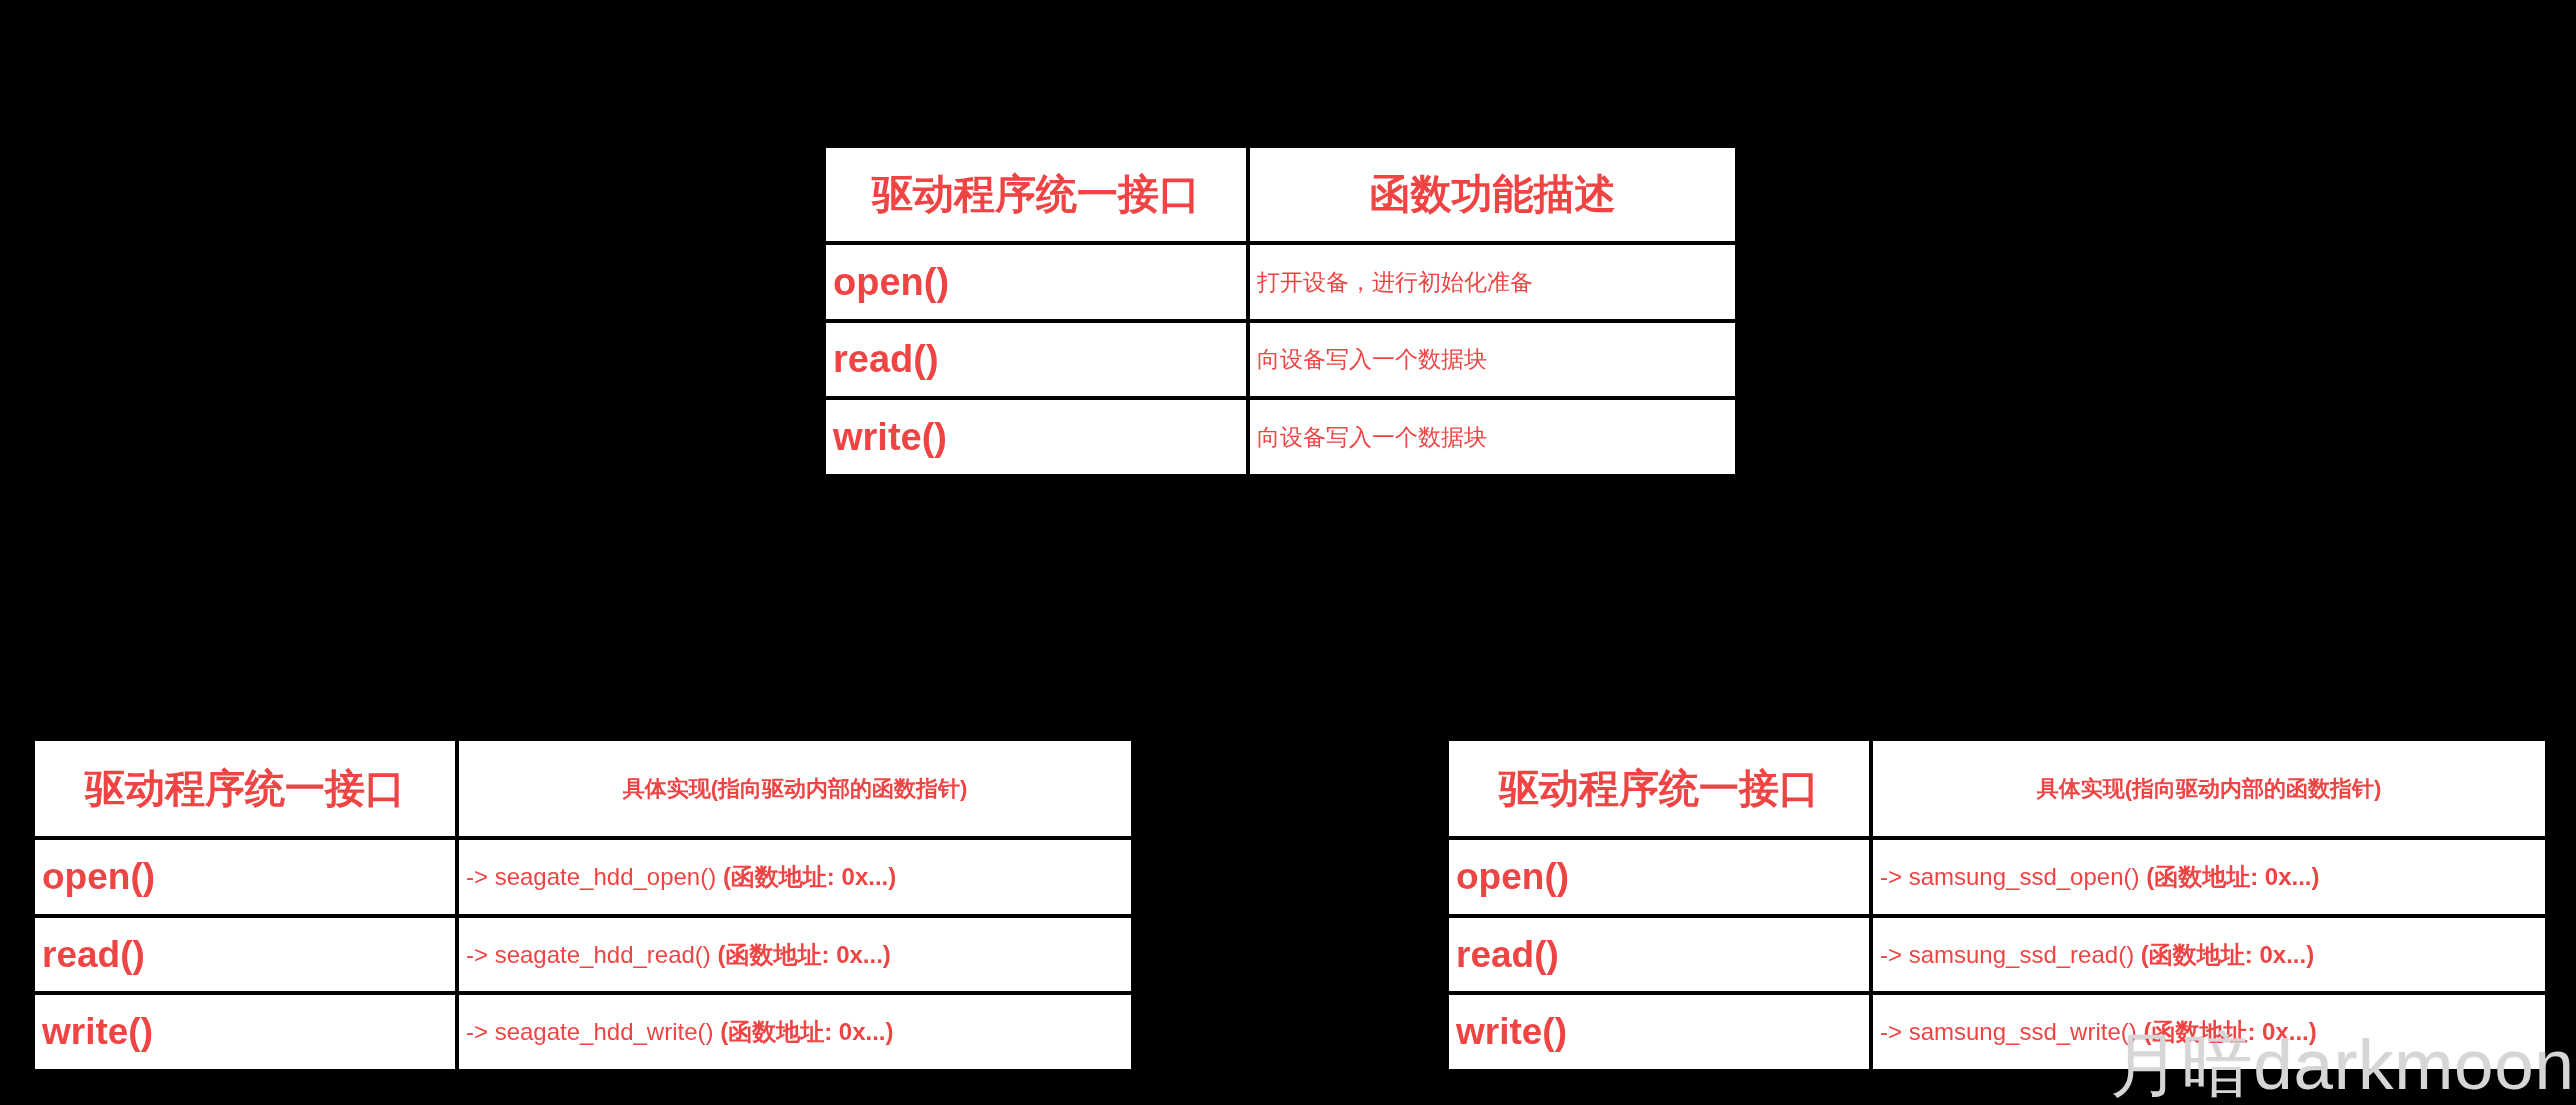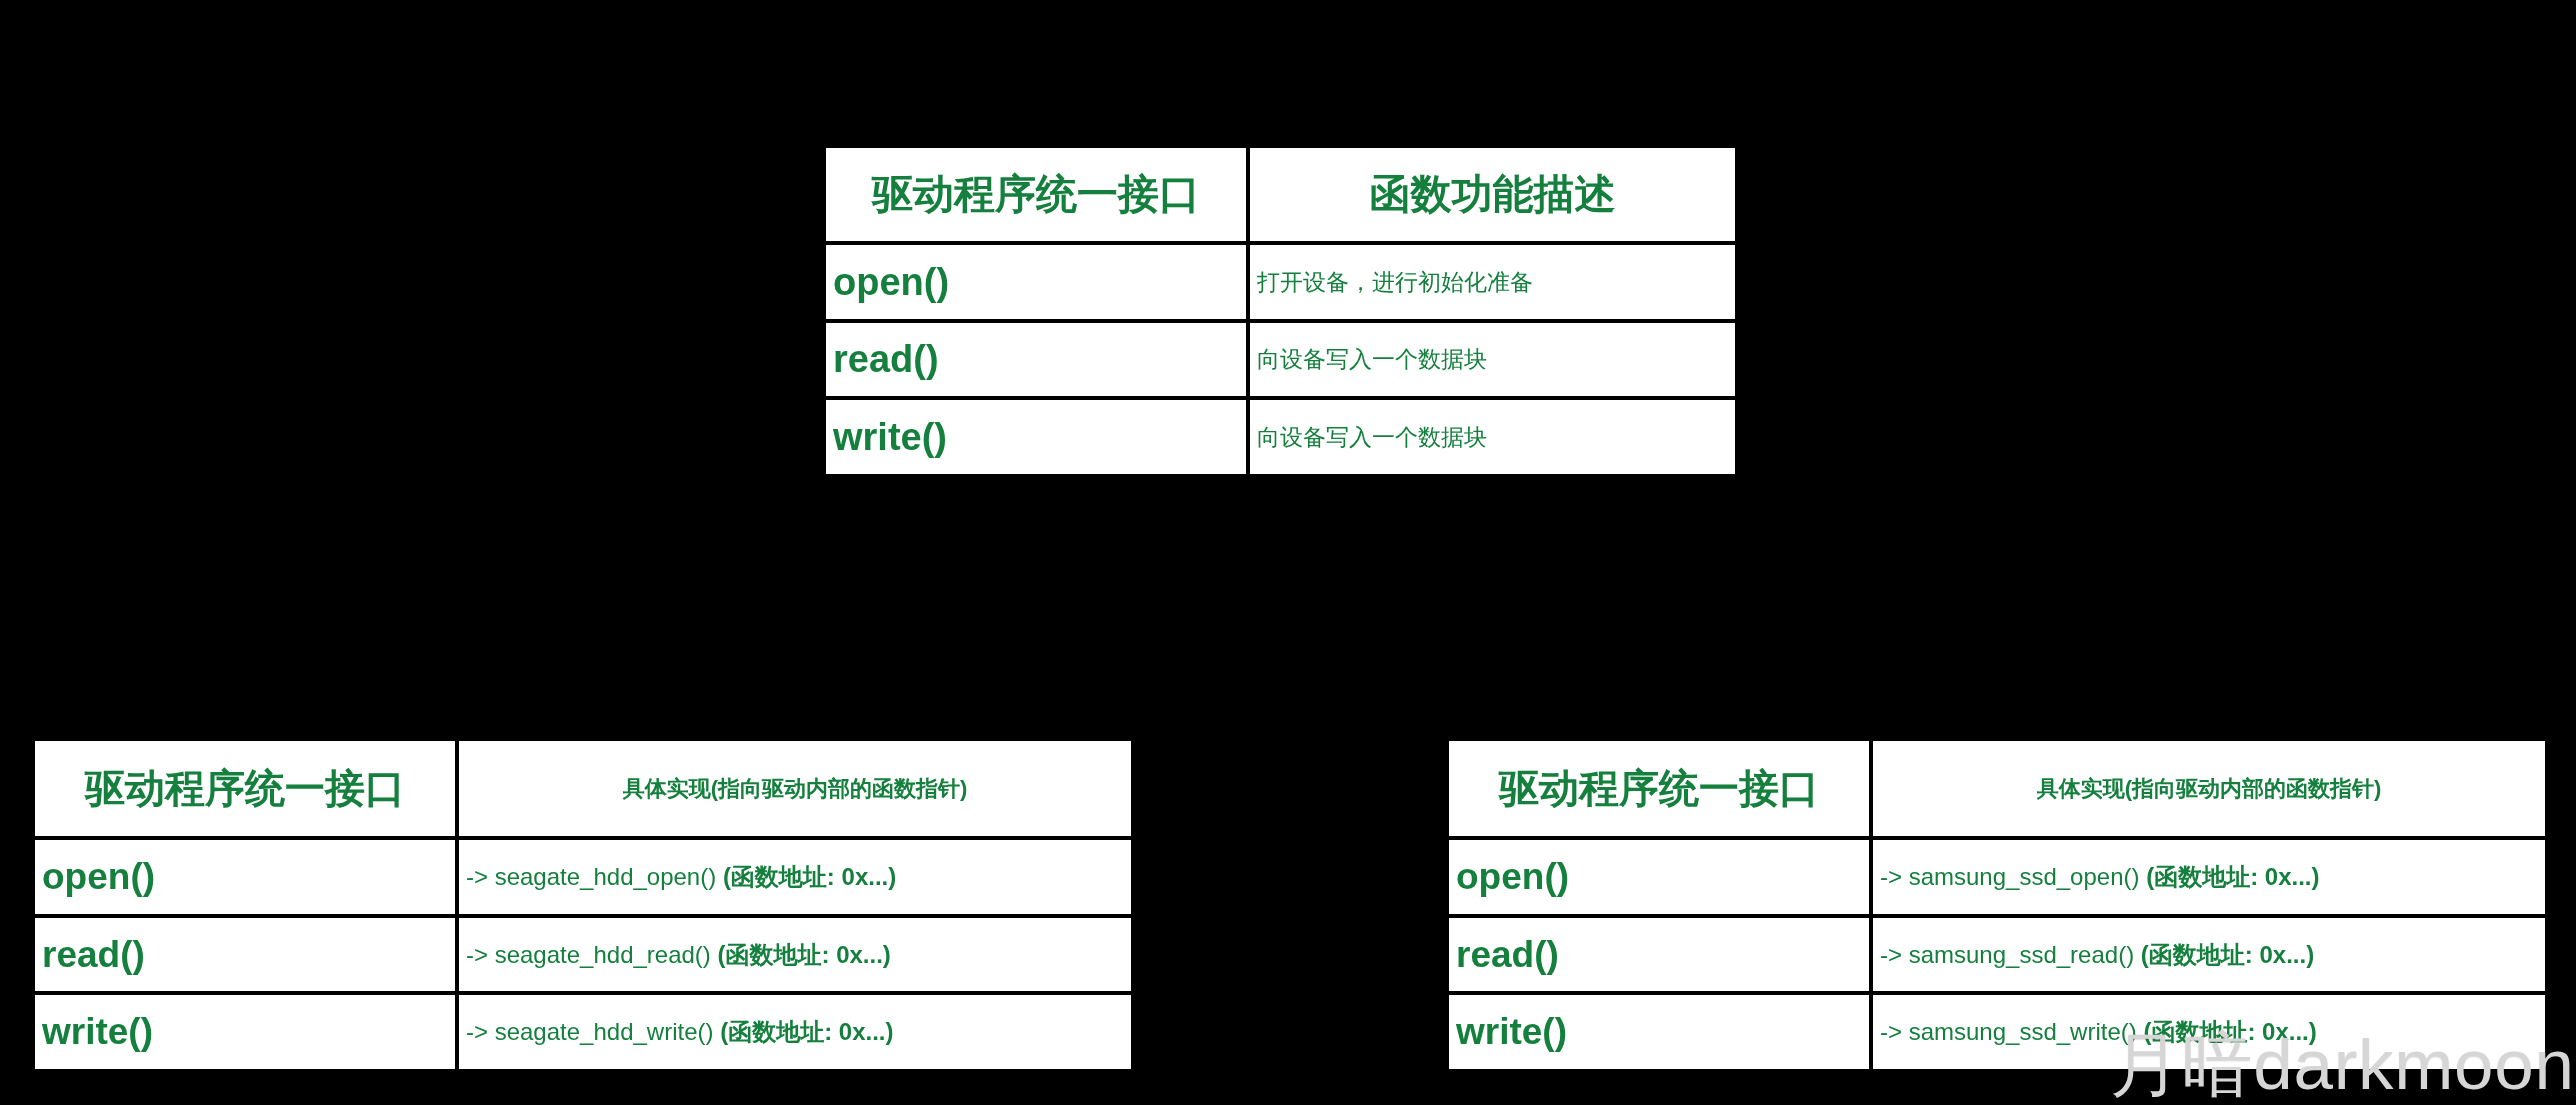--- a/index.html
+++ b/index.html
@@ -12,21 +12,21 @@
   }
   table{
     position:absolute;
     border-collapse:collapse;
     table-layout:fixed;
     background:#ffffff;
   }
   th,td{
     border:4.2px solid #000000;
     background:#ffffff;
-    color:#15803d;
+    color:#ef4444;
     vertical-align:middle;
     padding:0 7px;
     overflow:hidden;
     white-space:nowrap;
   }
   
   #top-table{left:822px;top:144px;width:913px;height:334px;}
   #top-table th{font-size:41px;font-weight:700;}
   #top-table td.iface{font-size:38px;font-weight:700;}
   #top-table td.desc{font-size:23px;font-weight:400;}

